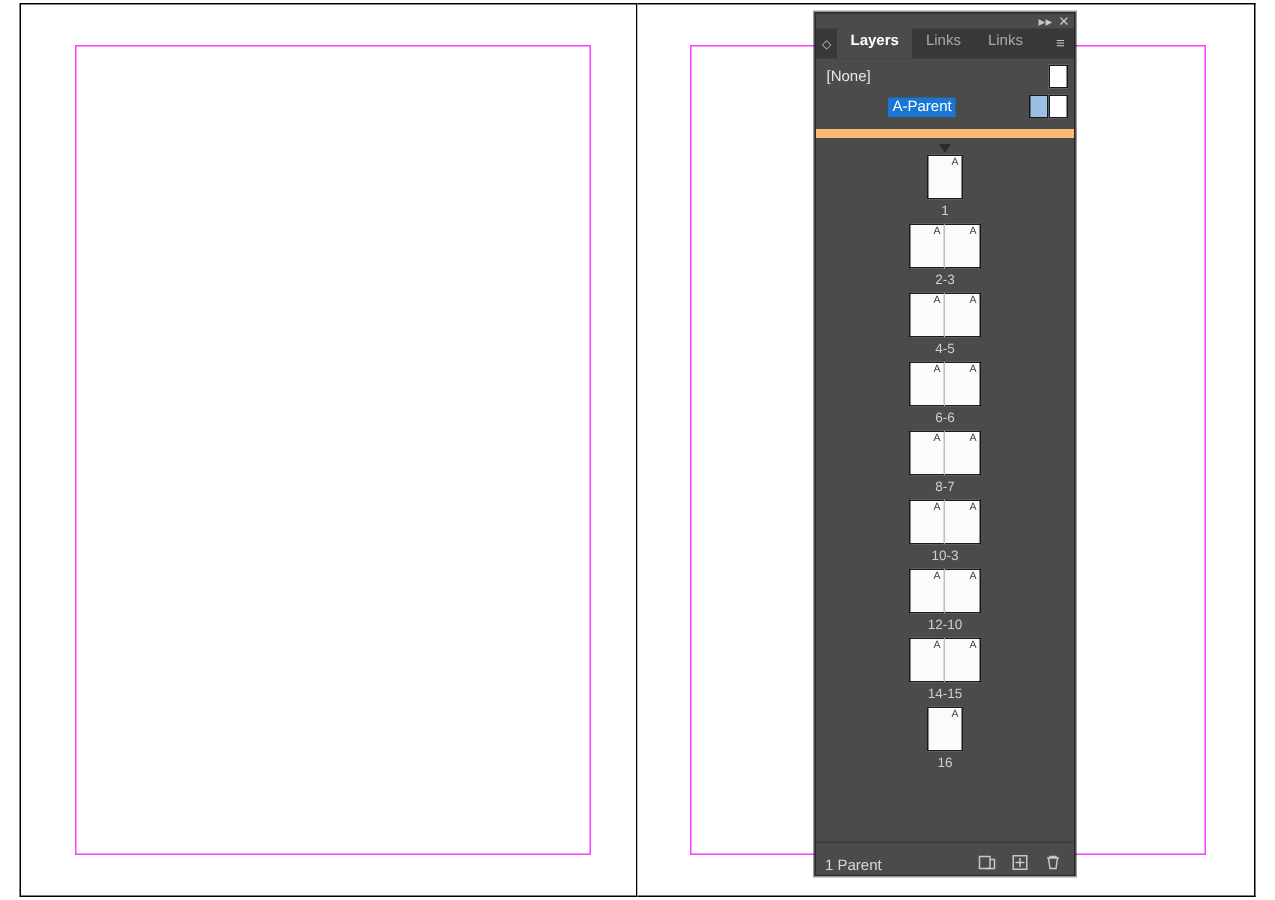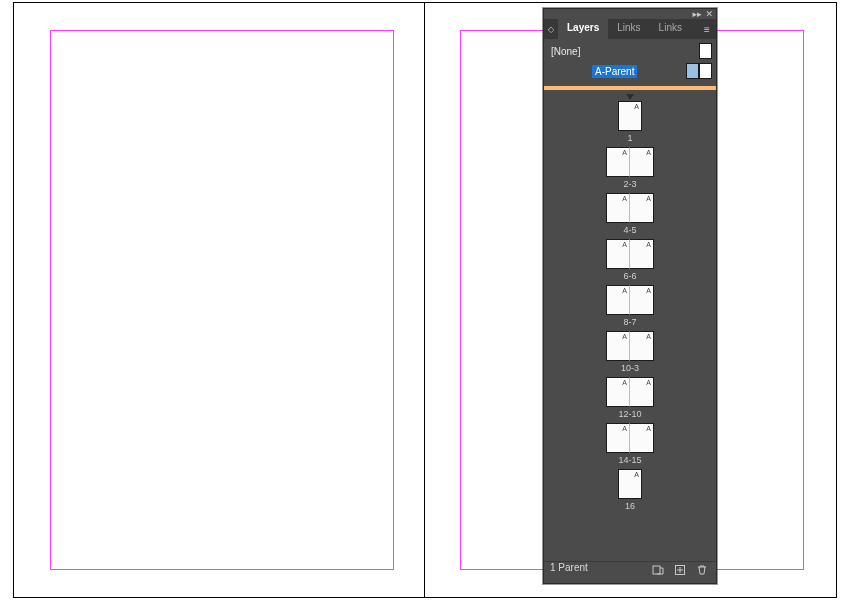--- a/index.html
+++ b/index.html
@@ -68,21 +68,21 @@
     width: 14px; display: flex; align-items: center; justify-content: center;
     color: #c4c4c4; font-size: 8px;
   }
   .panel-menu {
     margin-left: auto;
     width: 18px; display:flex; align-items:center; justify-content:center;
     color:#c8c8c8;
   }
 
   .parents-section {
-    border-bottom: 4px solid #fdba74;
+    border-bottom: 6px solid #fdba74;
     padding: 3px 4px 4px 4px;
   }
   .parent-row {
     display: flex; align-items: center; justify-content: space-between;
     height: 18px; margin-bottom: 2px;
   }
   .parent-label {
     font-size: 10px; color: #e8e8e8;
     padding: 1px 3px;
   }
@@ -142,21 +142,21 @@
     border-left:4px solid transparent;
     border-right:4px solid transparent;
     border-top:6px solid #2c2c2c;
     margin-bottom:1px;
   }
 
   .panel-footer {
     height: 22px;
     border-top: 1px solid #3a3a3a;
     background: #4b4b4b;
-    display:flex; align-items:flex-start;
+    display:flex; align-items:flex-end;
     padding: 0 6px;
     gap: 6px;
     font-size: 10px;
     color: #d8d8d8;
   }
   .footer-spacer { flex: 1; }
   .footer-btn {
     width: 16px; height: 16px;
     display: flex; align-items:center; justify-content:center;
     color: #c8c8c8; cursor: pointer;

